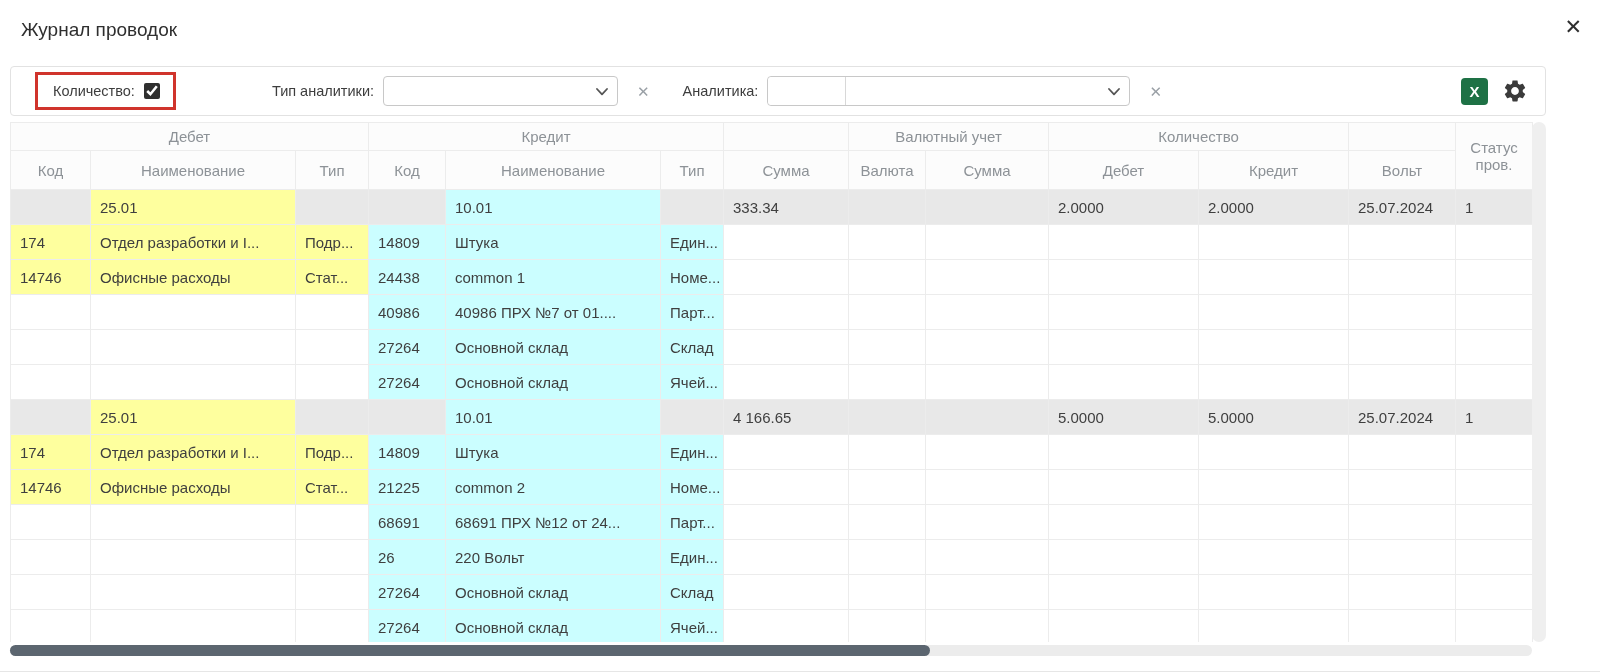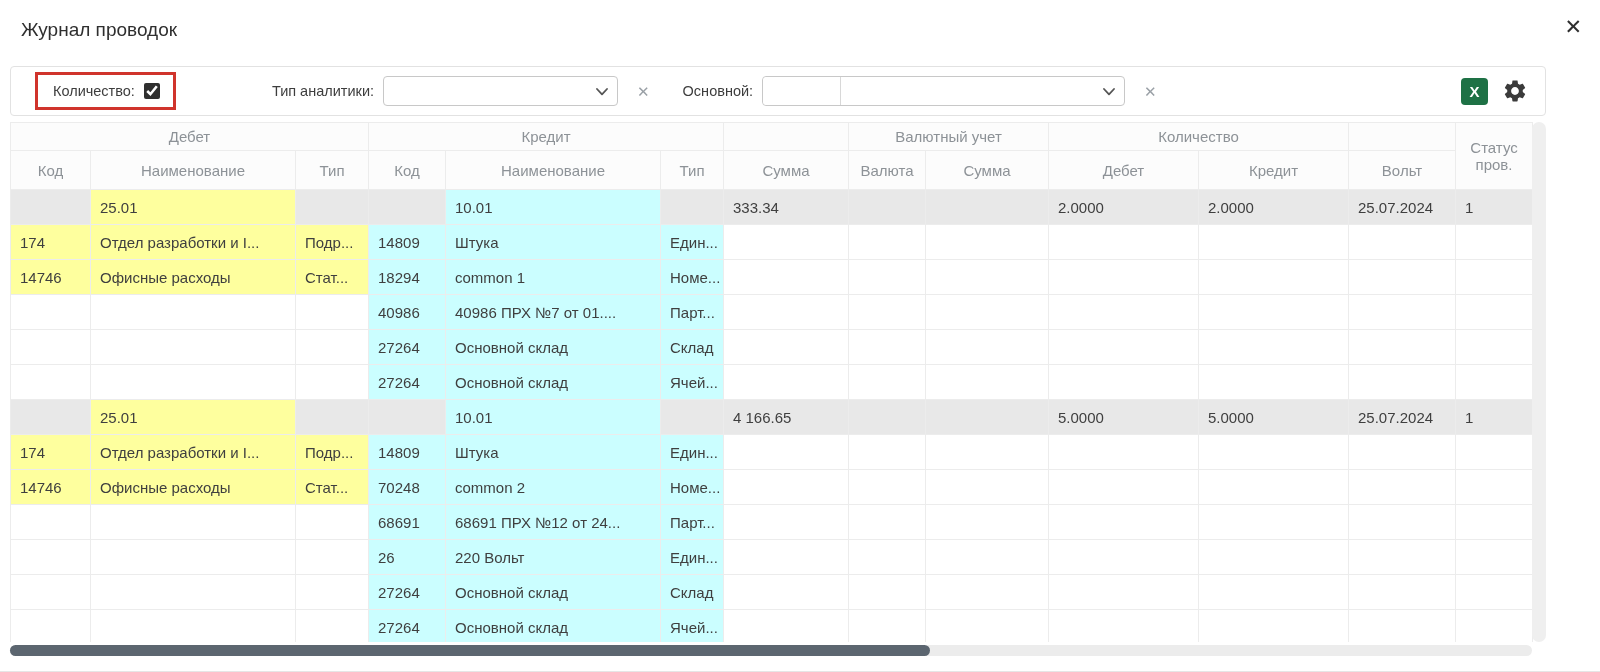--- a/index.html
+++ b/index.html
@@ -105,21 +105,21 @@
 
   <span class="flabel lbl-type">Тип аналитики:</span>
   <div class="select-box sel-type">
     <span></span>
     <svg class="chevron" width="12" height="8" viewBox="0 0 12 8">
         <polyline points="1,1 6,6.3 11,1" fill="none" stroke="#555" stroke-width="1.8" stroke-linecap="round" stroke-linejoin="round"></polyline>
       </svg>
   </div>
   <span class="clear-x">✕</span>
 
-  <span class="flabel lbl-analytics">Основной:</span>
+  <span class="flabel lbl-analytics">Аналитика:</span>
   <div class="combo">
     <input class="combo-input" value="" style="">
     <div class="combo-select">
       <span></span>
       <svg class="chevron" width="12" height="8" viewBox="0 0 12 8">
           <polyline points="1,1 6,6.3 11,1" fill="none" stroke="#555" stroke-width="1.8" stroke-linecap="round" stroke-linejoin="round"></polyline>
         </svg>
     </div>
   </div>
   <span class="clear-x">✕</span>
@@ -204,21 +204,21 @@
           <td></td>
           <td class="num"></td>
           <td class="num"></td>
           <td></td>
           <td></td>
         </tr>
         <tr>
           <td class="hl-debit">14746</td>
           <td class="hl-debit">Офисные расходы</td>
           <td class="hl-debit">Стат...</td>
-          <td class="hl-credit">18294</td>
+          <td class="hl-credit">24438</td>
           <td class="hl-credit">common 1</td>
           <td class="hl-credit">Номе...</td>
           <td class="num"></td>
           <td></td>
           <td></td>
           <td class="num"></td>
           <td class="num"></td>
           <td></td>
           <td></td>
         </tr>
@@ -294,21 +294,21 @@
           <td></td>
           <td class="num"></td>
           <td class="num"></td>
           <td></td>
           <td></td>
         </tr>
         <tr>
           <td class="hl-debit">14746</td>
           <td class="hl-debit">Офисные расходы</td>
           <td class="hl-debit">Стат...</td>
-          <td class="hl-credit">70248</td>
+          <td class="hl-credit">21225</td>
           <td class="hl-credit">common 2</td>
           <td class="hl-credit">Номе...</td>
           <td class="num"></td>
           <td></td>
           <td></td>
           <td class="num"></td>
           <td class="num"></td>
           <td></td>
           <td></td>
         </tr>

